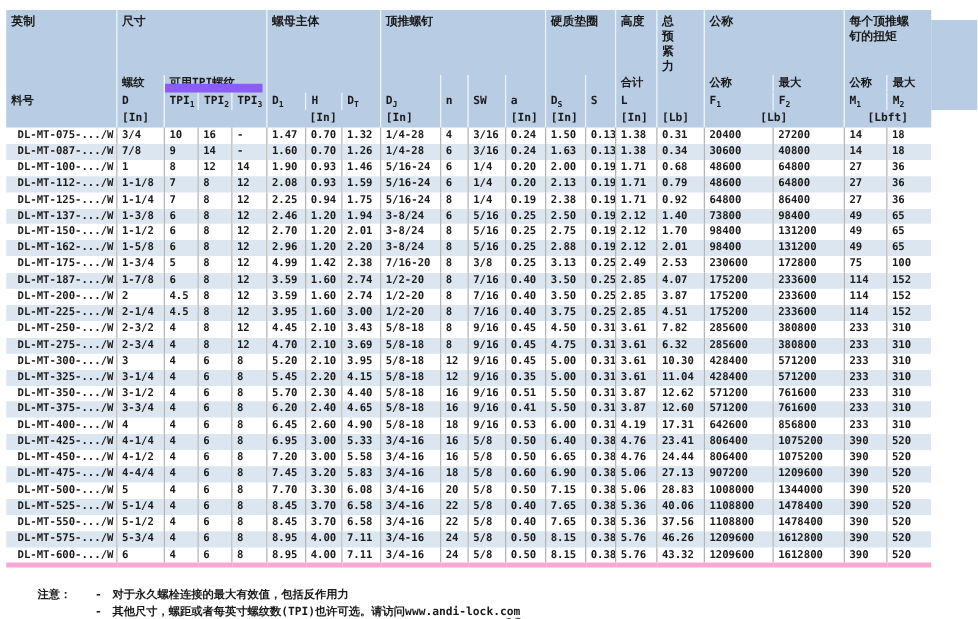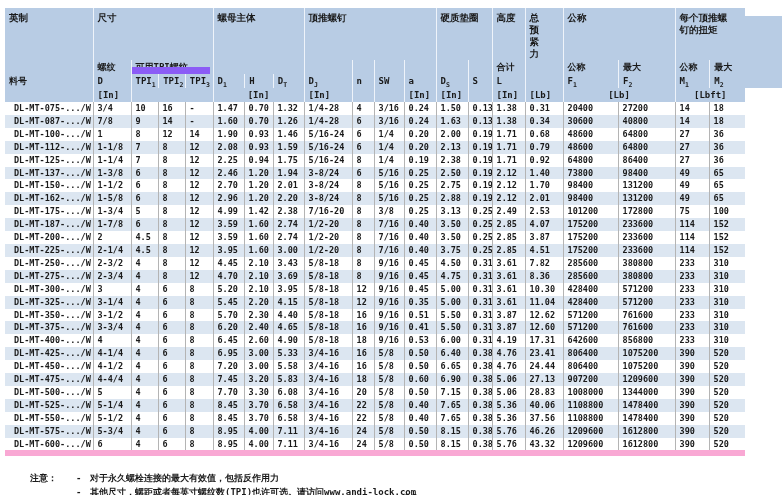--- a/index.html
+++ b/index.html
@@ -34,21 +34,21 @@
   .tpihead{border-bottom:7px solid #8b5cf6;margin-right:3px}
   .w27{width:27px}.w28{width:28px}.w31{width:31px}.w29{width:29px}
   .w55{width:55px}.w57{width:57px}.w34{width:34px}.w36{width:36px}
   sub{font-size:6.5px}
 
   tbody td{font-size:8.5px;height:12.9px;line-height:12.9px;padding:0 0 0 4px;
     white-space:nowrap;overflow:hidden;font-weight:bold}
   tbody td + td{border-left:1px solid var(--bline)}
   tbody td:first-child{padding-left:9px}
   tbody tr.stripe td{background:var(--stripe-bg)}
-  tbody tr:last-child td{border-bottom:6px solid #f9a8d4}
+  tbody tr:last-child td{border-bottom:4px solid #f9a8d4}
 
   .hdr-ext{position:absolute;left:745px;top:8px;width:37px;height:72px;background:var(--header-bg)}
 
   .notes{display:flex;margin:15px 0 0 30px;font-size:9px;font-weight:bold;line-height:13.5px}
   .notes-label{width:46px;flex:none}
   .note-line{display:flex}
   .note-line .dash{width:14px;flex:none;font-weight:bold}
   .pagenum{position:absolute;left:404px;top:484px;font-size:12px;font-weight:bold}
 </style>
 </head>
@@ -390,21 +390,21 @@
           <td>1.42</td>
           <td>2.38</td>
           <td>7/16-20</td>
           <td>8</td>
           <td>3/8</td>
           <td>0.25</td>
           <td>3.13</td>
           <td>0.25</td>
           <td>2.49</td>
           <td>2.53</td>
-          <td>101200</td>
+          <td>230600</td>
           <td>172800</td>
           <td>75</td>
           <td>100</td>
         </tr>
         <tr class="stripe">
           <td>DL-MT-187-.../W</td>
           <td>1-7/8</td>
           <td>6</td>
           <td>8</td>
           <td>12</td>
@@ -499,21 +499,21 @@
           <td>4.70</td>
           <td>2.10</td>
           <td>3.69</td>
           <td>5/8-18</td>
           <td>8</td>
           <td>9/16</td>
           <td>0.45</td>
           <td>4.75</td>
           <td>0.31</td>
           <td>3.61</td>
-          <td>8.36</td>
+          <td>6.32</td>
           <td>285600</td>
           <td>380800</td>
           <td>233</td>
           <td>310</td>
         </tr>
         <tr>
           <td>DL-MT-300-.../W</td>
           <td>3</td>
           <td>4</td>
           <td>6</td>

